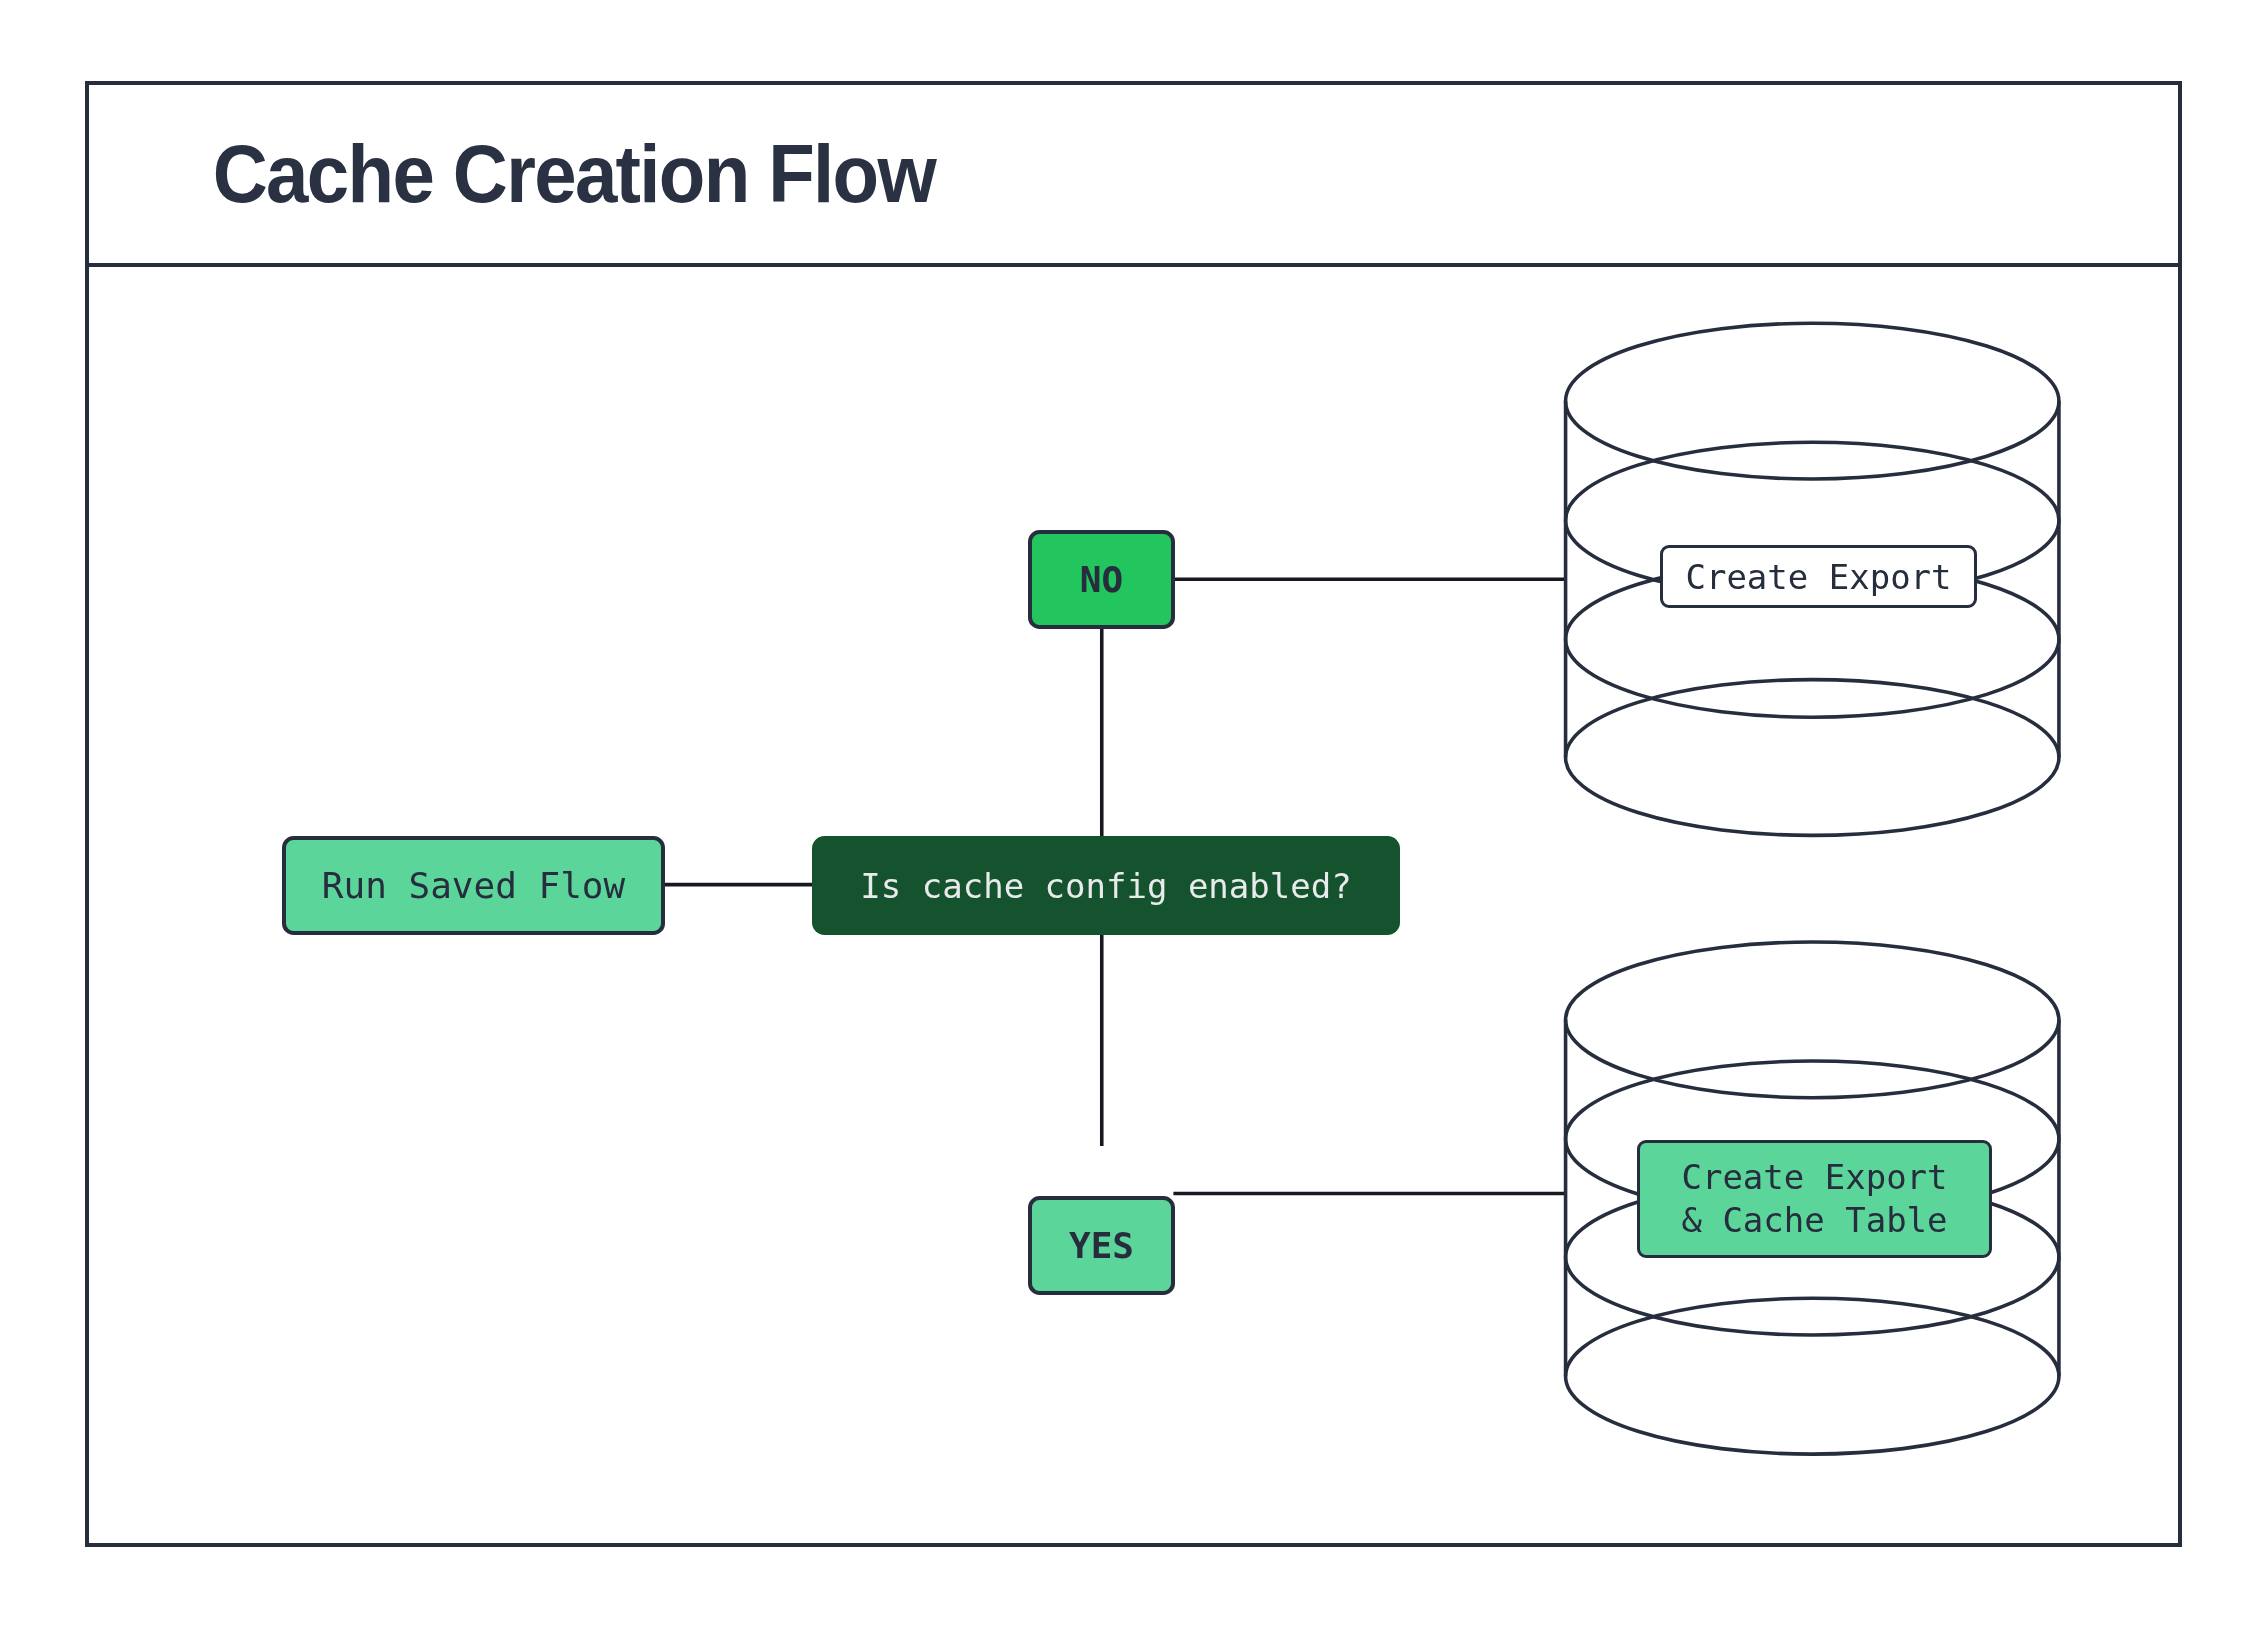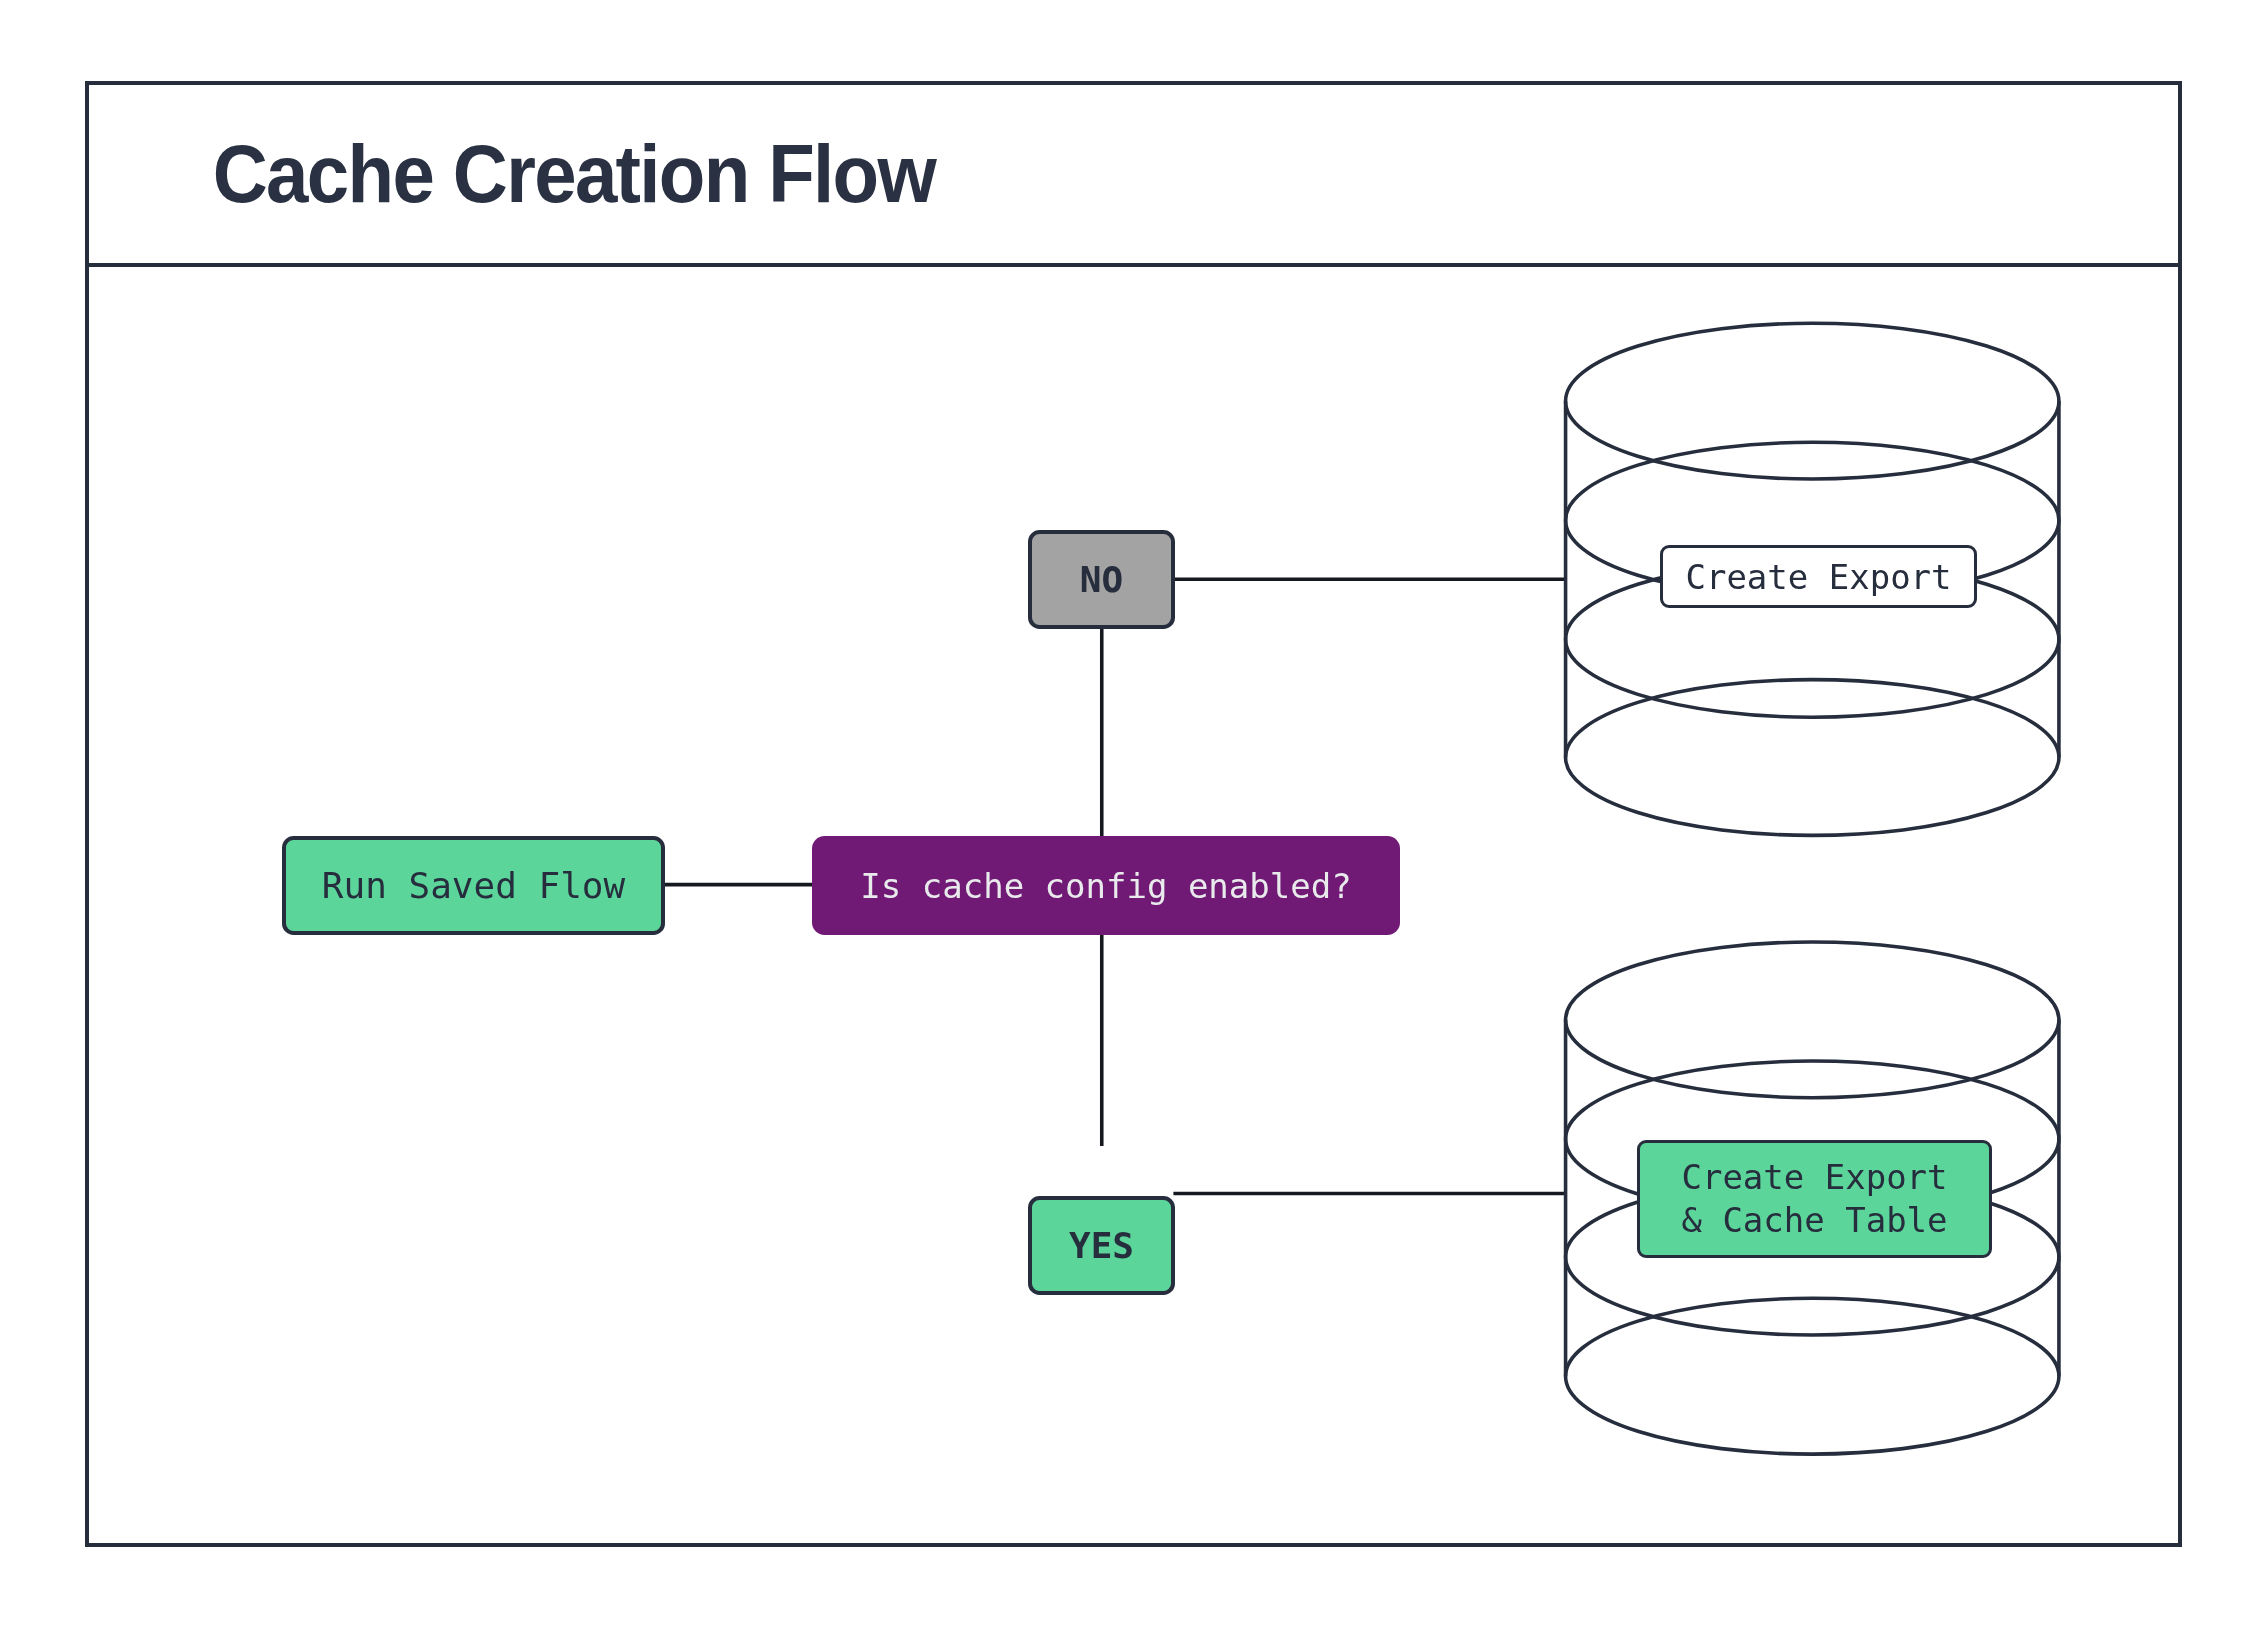--- a/index.html
+++ b/index.html
@@ -11,24 +11,24 @@
             border-bottom:4.5px solid #262d3d;display:flex;align-items:center;padding-left:40px;}
   .title{margin:0;padding-left:90px;font-family:"Liberation Sans",sans-serif;
          font-weight:700;font-size:82px;letter-spacing:-1.8px;color:#2a3142;
          transform:scaleX(0.93);transform-origin:left center;white-space:nowrap;}
   .wires{position:absolute;left:0;top:0;width:2268px;height:1626px;pointer-events:none;}
   .node{position:absolute;box-sizing:border-box;display:flex;align-items:center;
         justify-content:center;color:#262d3d;white-space:nowrap;}
   .green{background:#5cd59b;}
   .bordered{border:4.5px solid #262d3d;border-radius:11.6px;}
   .start{left:282px;top:836px;width:383px;height:99px;font-size:36px;}
-  .decision{left:812px;top:836px;width:588px;height:99px;background:#701a75;
+  .decision{left:812px;top:836px;width:588px;height:99px;background:#14532d;
             color:#e9eaec;border-radius:12.5px;font-size:34px;}
   .branch{width:147px;height:99px;font-size:36px;font-weight:bold;}
-  .no{left:1028px;top:530px;background:#a3a3a3;}
+  .no{left:1028px;top:530px;background:#22c55e;}
   .yes{left:1028px;top:1196px;}
   .dblabel{border:3.6px solid #262d3d;border-radius:9px;font-size:34px;}
   .result-no{left:1660px;top:545px;width:317px;height:63px;background:#fff;}
   .result-yes{left:1637px;top:1140px;width:355px;height:118px;flex-direction:column;
               line-height:1.26;text-align:center;}
 </style>
 </head>
 <body>
 
 <div class="stage">

